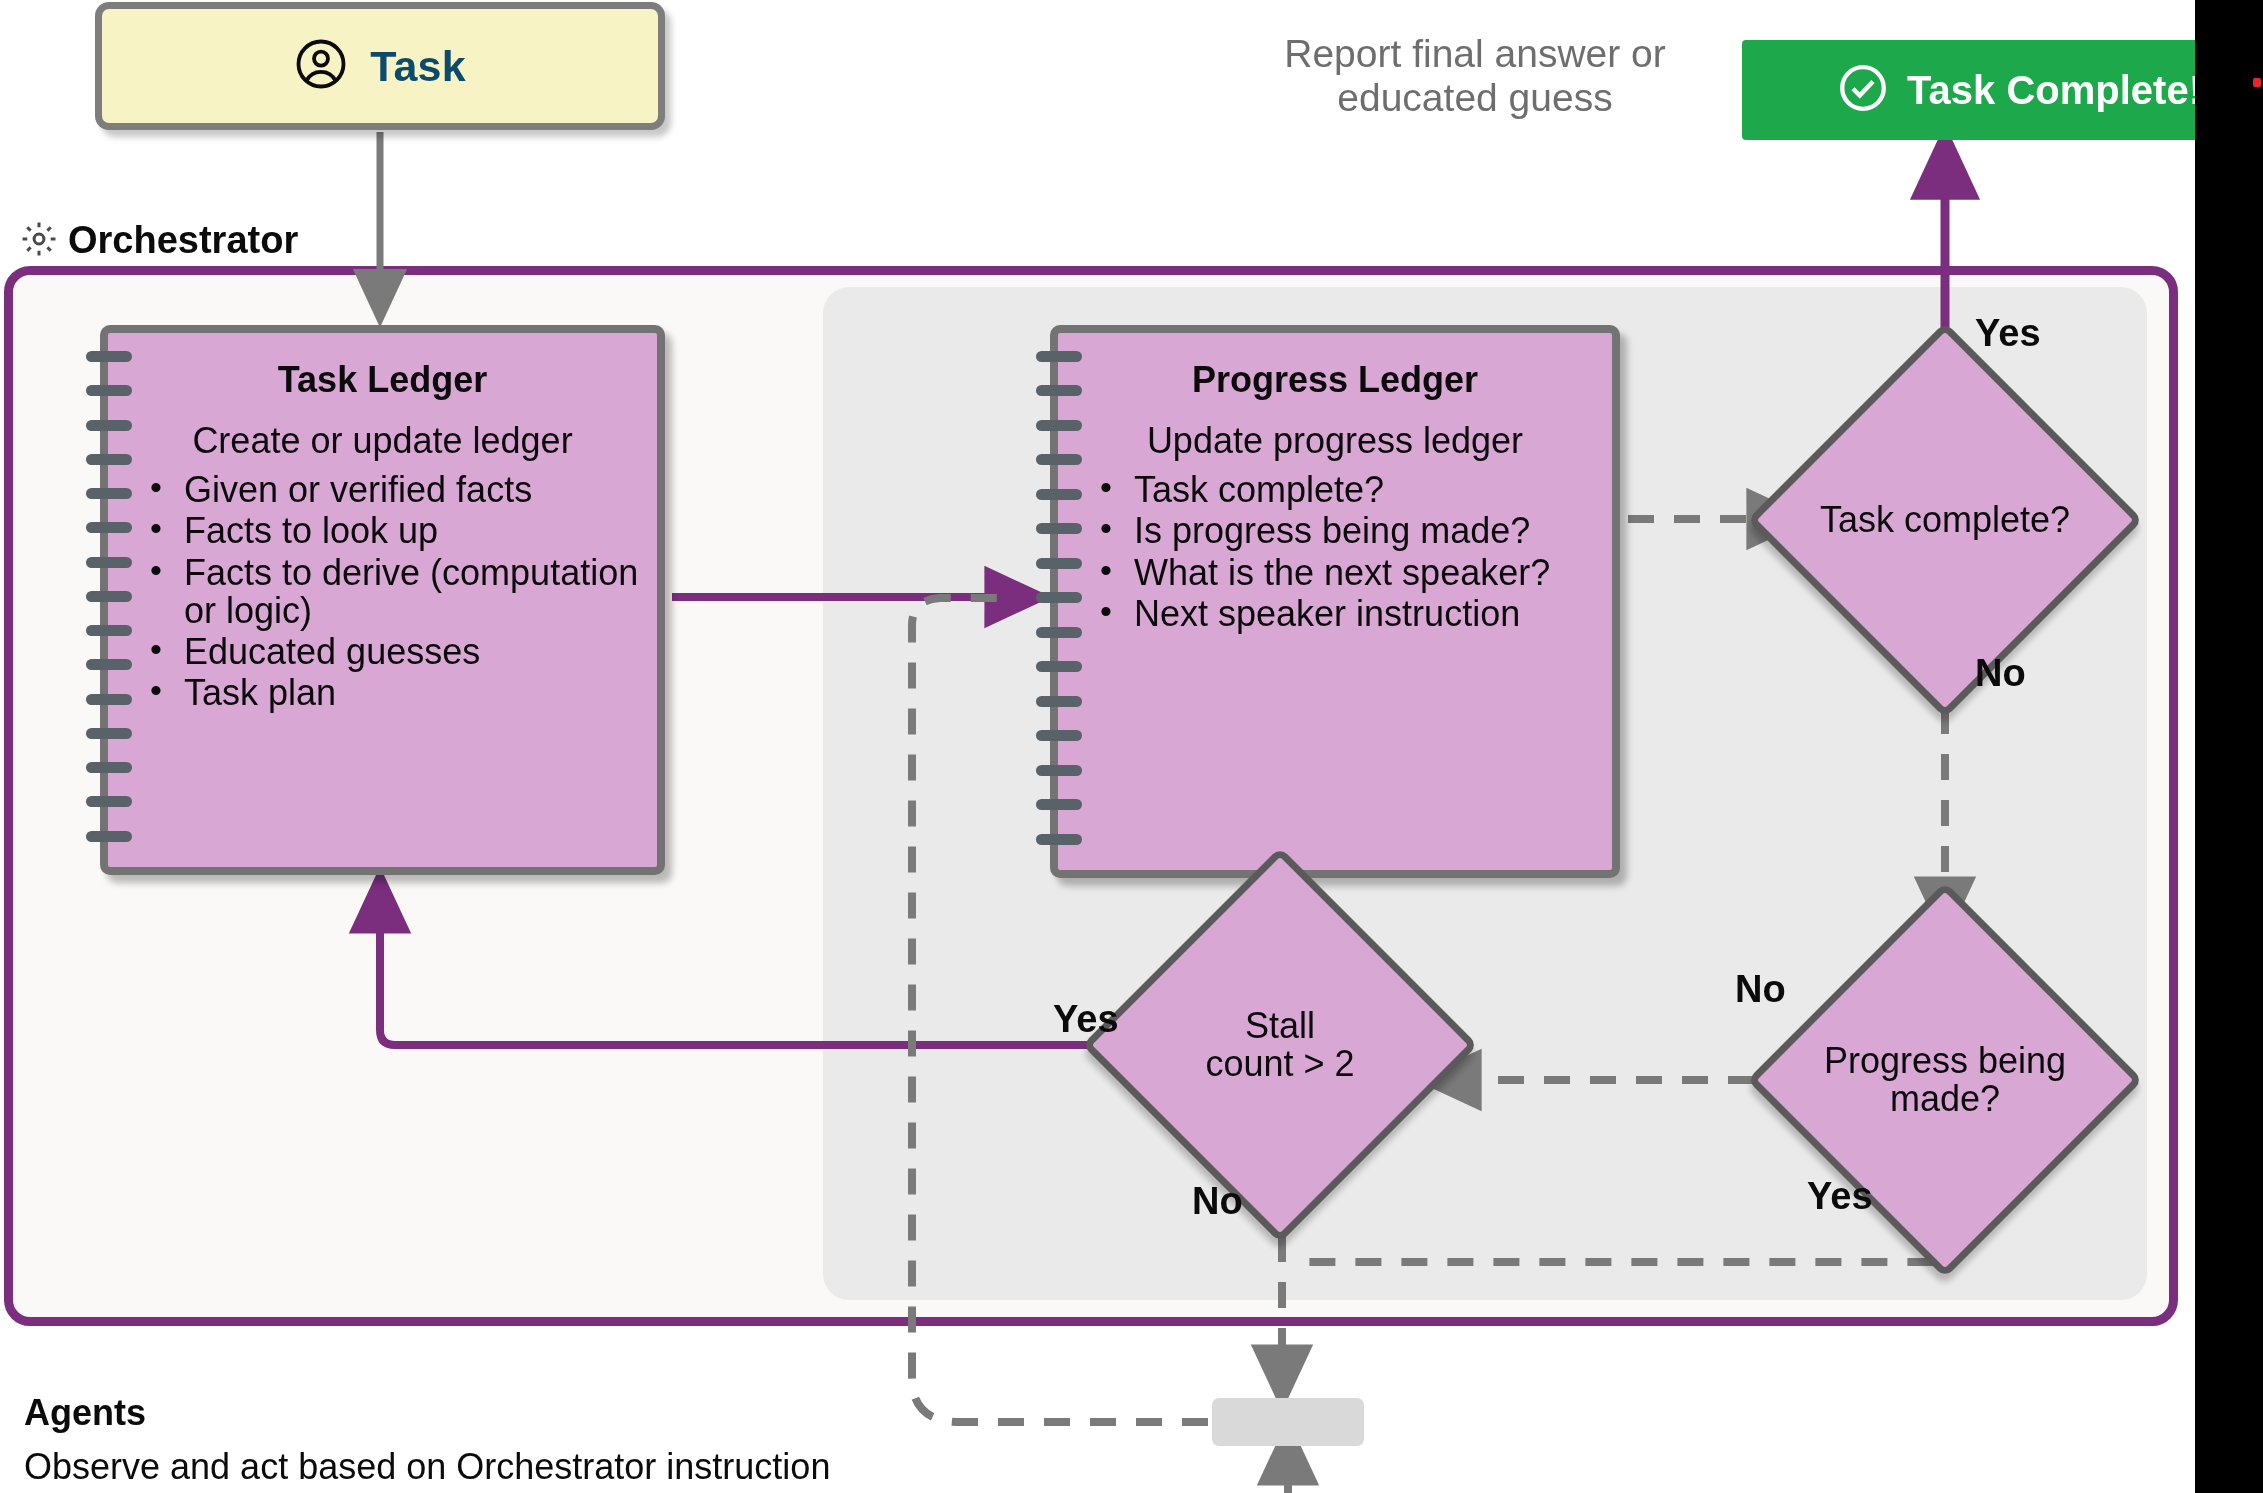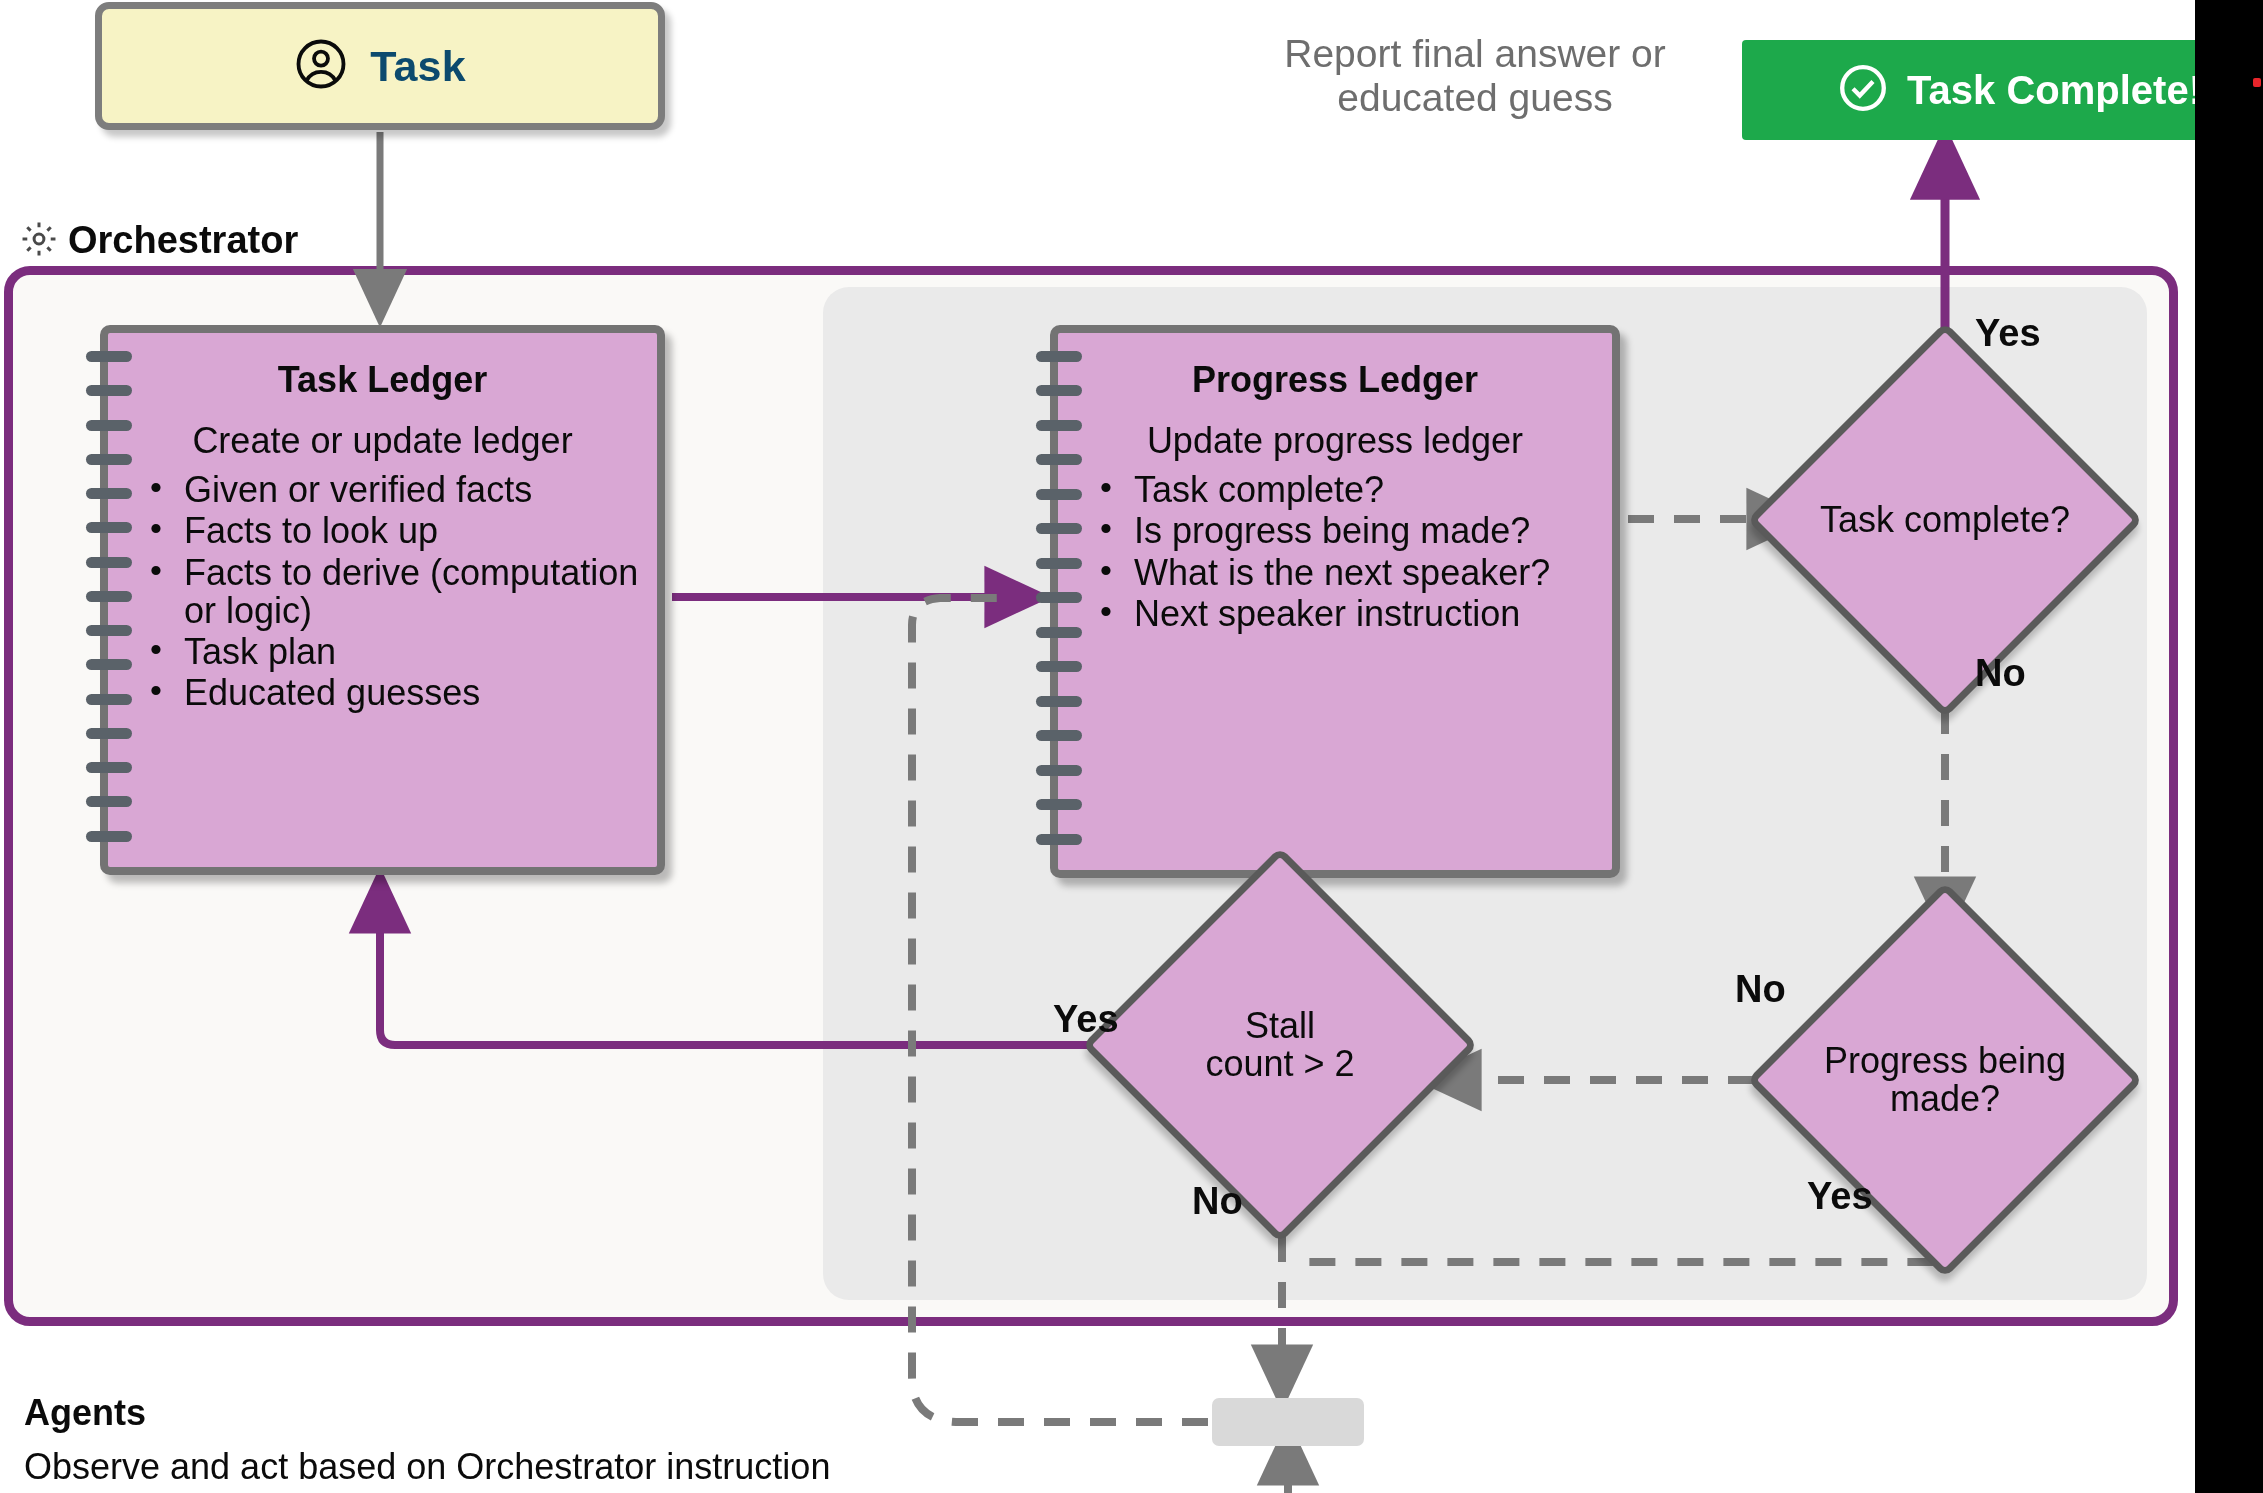--- a/index.html
+++ b/index.html
@@ -188,22 +188,22 @@
       <i style="top:411.2px"></i>
       <i style="top:445.46666666666664px"></i>
       <i style="top:479.73333333333335px"></i>
     </div>
   <div class="ltitle">Task Ledger</div>
   <div class="lsub">Create or update ledger</div>
   <ul>
     <li>Given or verified facts</li>
     <li>Facts to look up</li>
     <li>Facts to derive (computation or logic)</li>
+    <li>Educated guesses</li>
     <li>Task plan</li>
-    <li>Educated guesses</li>
   </ul>
 </div>
 
 <div class="abs ledger" id="progress-ledger">
   <div class="rings">
       <i style="top:0px"></i>
       <i style="top:34.46666666666667px"></i>
       <i style="top:68.93333333333334px"></i>
       <i style="top:103.4px"></i>
       <i style="top:137.86666666666667px"></i>

